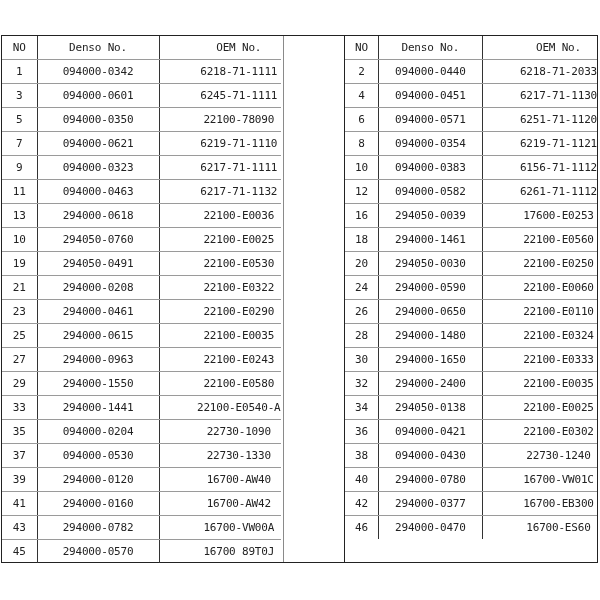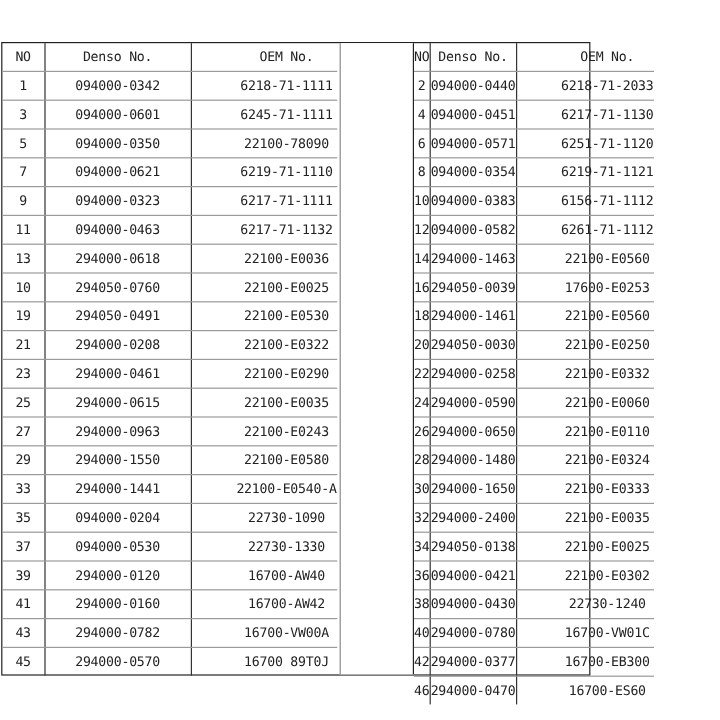--- a/index.html
+++ b/index.html
@@ -1,18 +1,18 @@
 <!DOCTYPE html>
 <html><head>
 <meta charset="utf-8">
 <style>
   html, body { margin: 0; padding: 0; background: #ffffff; }
   body { width: 600px; height: 600px; position: relative; overflow: hidden;
          font-family: "DejaVu Sans Mono", "Liberation Mono", monospace; color: #222; }
-  .sheet { position: absolute; left: 1px; top: 35px; width: 491px; height: 528px;
+  .sheet { position: absolute; left: 1px; top: 35px; width: 597px; height: 528px;
            border: 1px solid #222; box-sizing: border-box; }
   table.grid { position: absolute; top: 0; border-collapse: collapse; table-layout: fixed; }
   table.grid td, table.grid th { height: 23px; padding: 0; text-align: center; vertical-align: middle;
        font-size: 11px; font-weight: normal; letter-spacing: -0.2px;
        border-right: 1px solid #333; border-bottom: 1px solid #9a9a9a; white-space: nowrap; overflow: hidden; }
   table.grid tr:last-child td { border-bottom: none; }
   .left { left: 0; }
   .right { left: 343px; }
   .gap { position: absolute; left: 281px; top: 0; width: 62px; height: 526px;
          border-left: 1px solid #8a8a8a; border-right: 1px solid #222; box-sizing: border-box; background: #fff; }
@@ -186,45 +186,35 @@
           <td>10</td>
           <td>094000-0383</td>
           <td class="last">6156-71-1112</td>
         </tr>
         <tr>
           <td>12</td>
           <td>094000-0582</td>
           <td class="last">6261-71-1112</td>
         </tr>
         <tr>
-          <td>14</td>
-          <td>294000-1463</td>
-          <td class="last">22100-E0560</td>
-        </tr>
-        <tr>
           <td>16</td>
           <td>294050-0039</td>
           <td class="last">17600-E0253</td>
         </tr>
         <tr>
           <td>18</td>
           <td>294000-1461</td>
           <td class="last">22100-E0560</td>
         </tr>
         <tr>
           <td>20</td>
           <td>294050-0030</td>
           <td class="last">22100-E0250</td>
         </tr>
         <tr>
-          <td>22</td>
-          <td>294000-0258</td>
-          <td class="last">22100-E0332</td>
-        </tr>
-        <tr>
           <td>24</td>
           <td>294000-0590</td>
           <td class="last">22100-E0060</td>
         </tr>
         <tr>
           <td>26</td>
           <td>294000-0650</td>
           <td class="last">22100-E0110</td>
         </tr>
         <tr>

